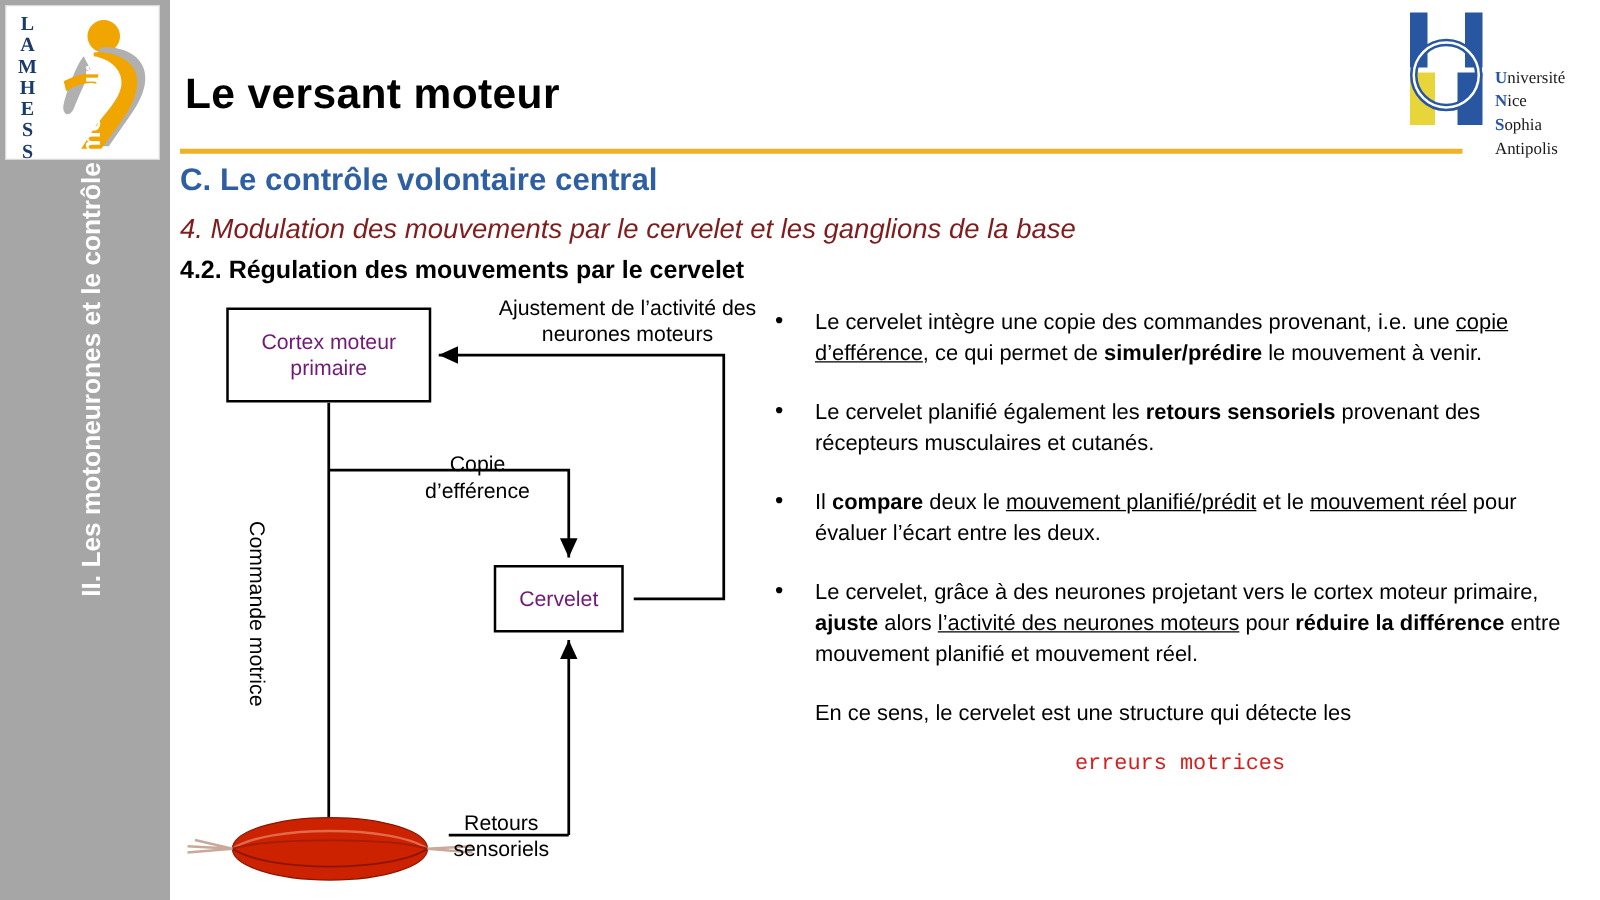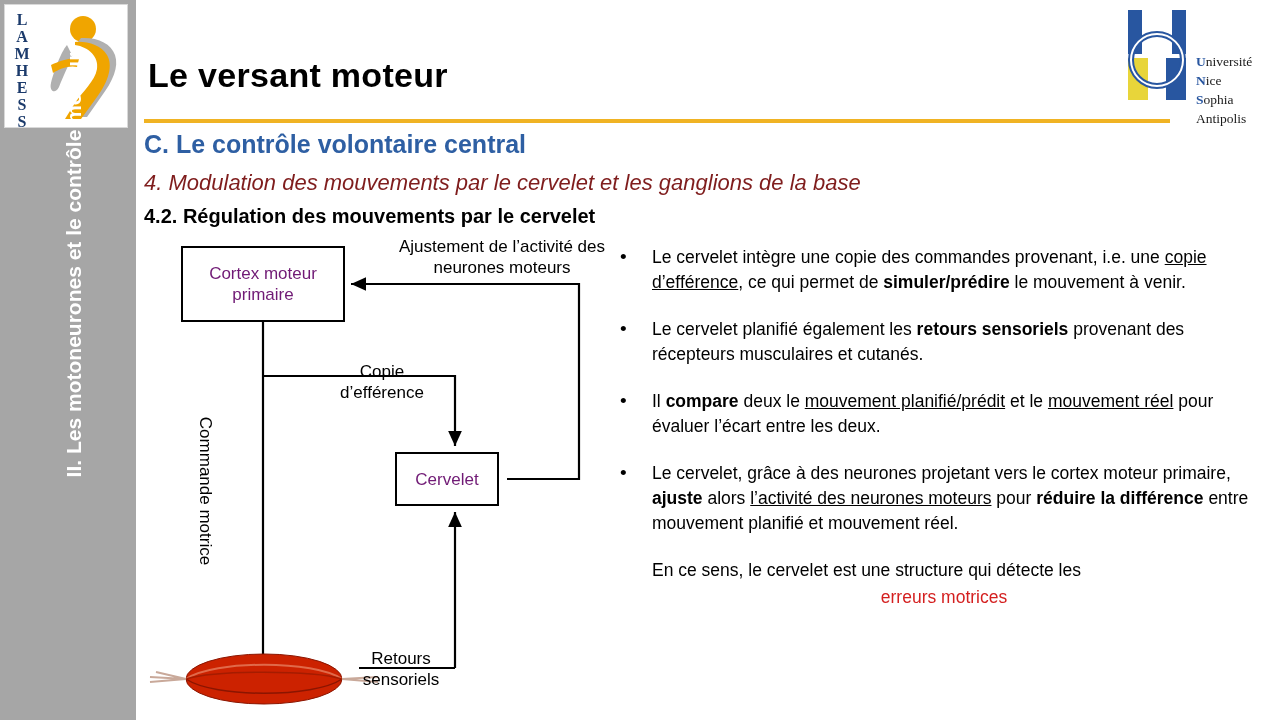--- a/index.html
+++ b/index.html
@@ -211,22 +211,23 @@
     font-size: 19px;
   }
   .closing {
     padding-left: 38px;
     margin-top: 2px;
   }
   .closing .center-red {
     display: block;
     text-align: center;
     color: #d41f1f;
-    margin-top: 2px;
+    margin-top: 16px;
     padding-right: 30px;
+    font-family: Liberation Mono, monospace;
   }
   .b { font-weight: bold; }
   .u { text-decoration: underline; }
 </style>
 </head>
 <body>
 
 <div id="slide">
 
   <div class="sidebar">

